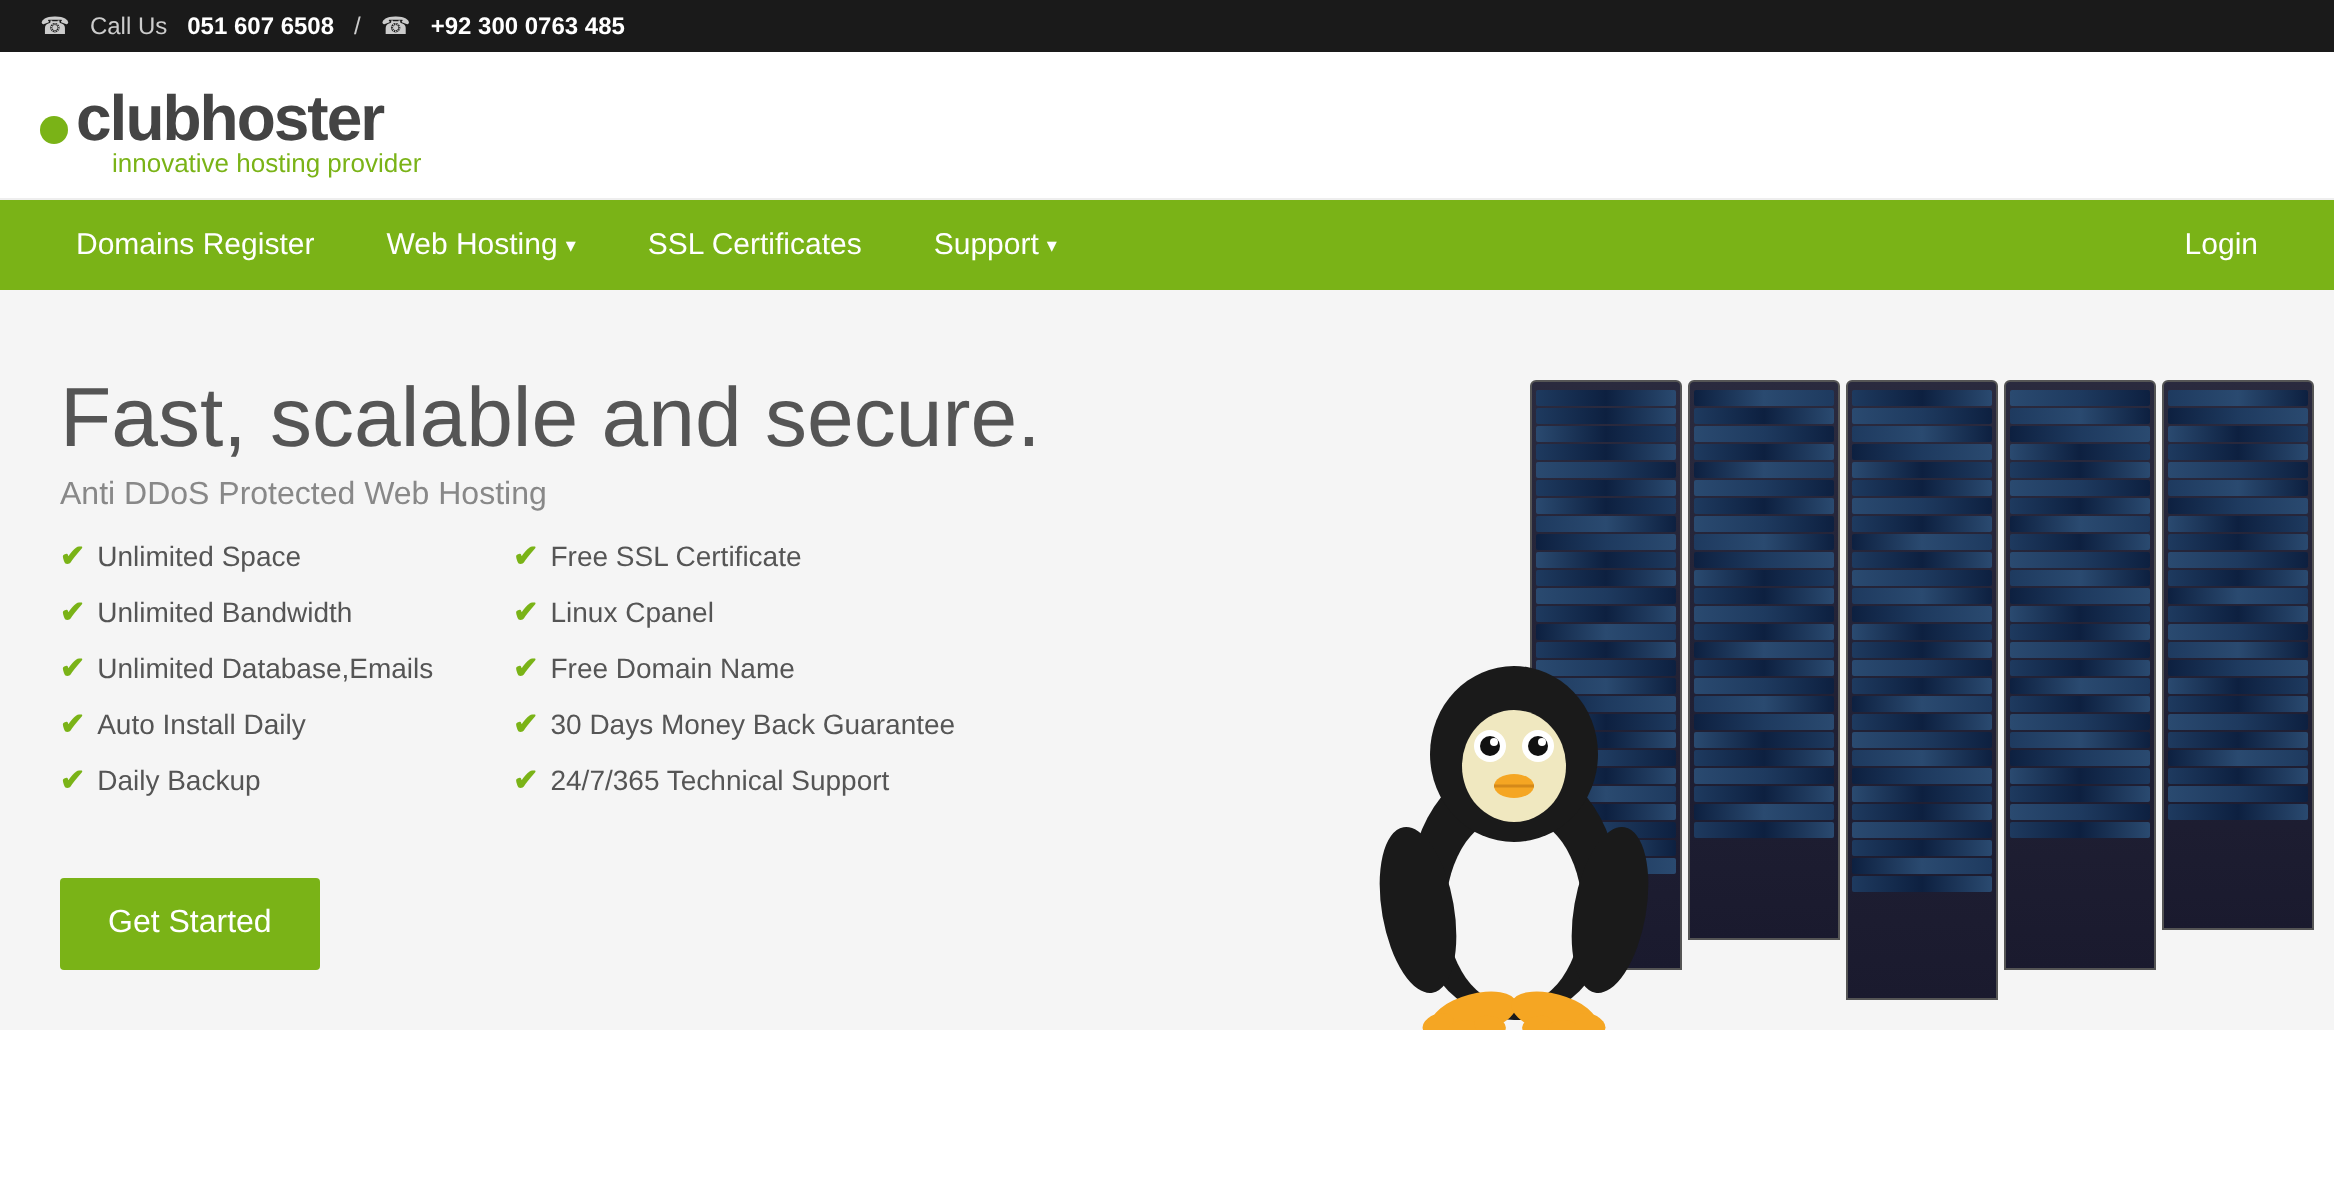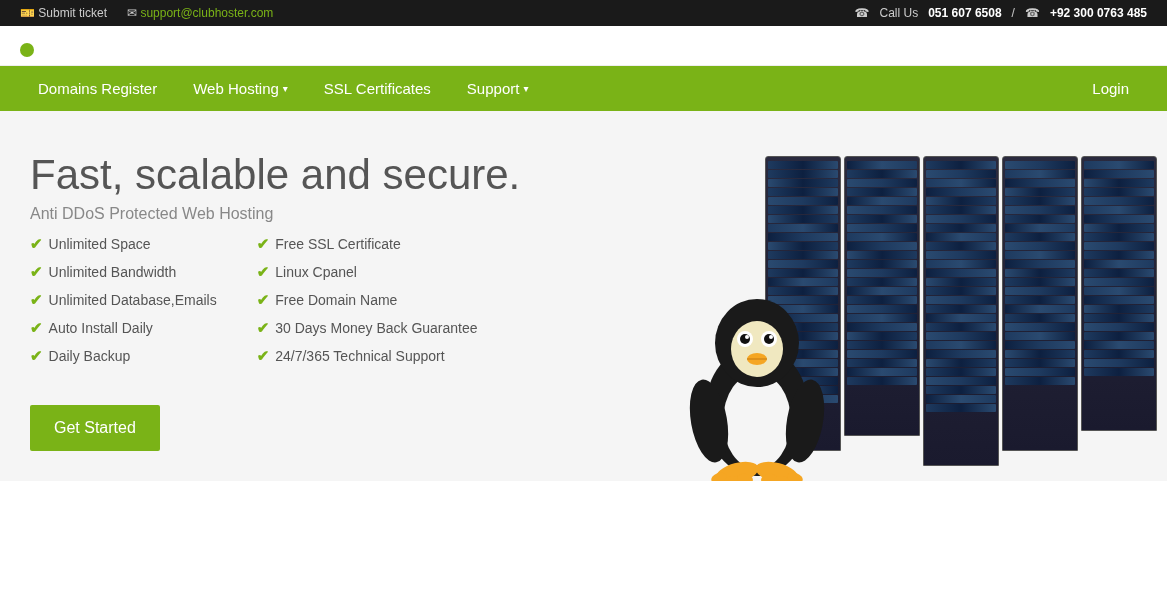--- a/index.html
+++ b/index.html
@@ -157,43 +157,37 @@
     .server-scene {
       position: relative;
       width: 560px;
       height: 340px;
     }
   </style>
 </head>
 <body>
 
 <div class="topbar">
-  <div class="topbar-left">
-    <span>
-      <span>🎫</span>
-      <span>Submit ticket</span>
-    </span>
-    <span>
-      <span>✉</span>
-      <span style="color:#7ab317;">support@clubhoster.com</span>
-    </span>
-  </div>
   <div class="topbar-right">
     <span>☎</span>
     <span>Call Us</span>
     <span class="phone">051 607 6508</span>
     <span>/</span>
     <span>☎</span>
     <span class="phone">+92 300 0763 485</span>
   </div>
 </div>
 
 <div class="logobar">
   <div class="logo">
     <span class="logo-dot"></span>
+    <div>
+      <div class="logo-text">clubhoster</div>
+      <div class="logo-tagline">innovative hosting provider</div>
+    </div>
   </div>
 </div>
 
 <nav class="navbar">
   <div class="navbar-left">
     <a class="nav-item">Domains Register</a>
     <a class="nav-item">
       <span>Web Hosting</span>
       <span class="nav-arrow">▾</span>
     </a>

